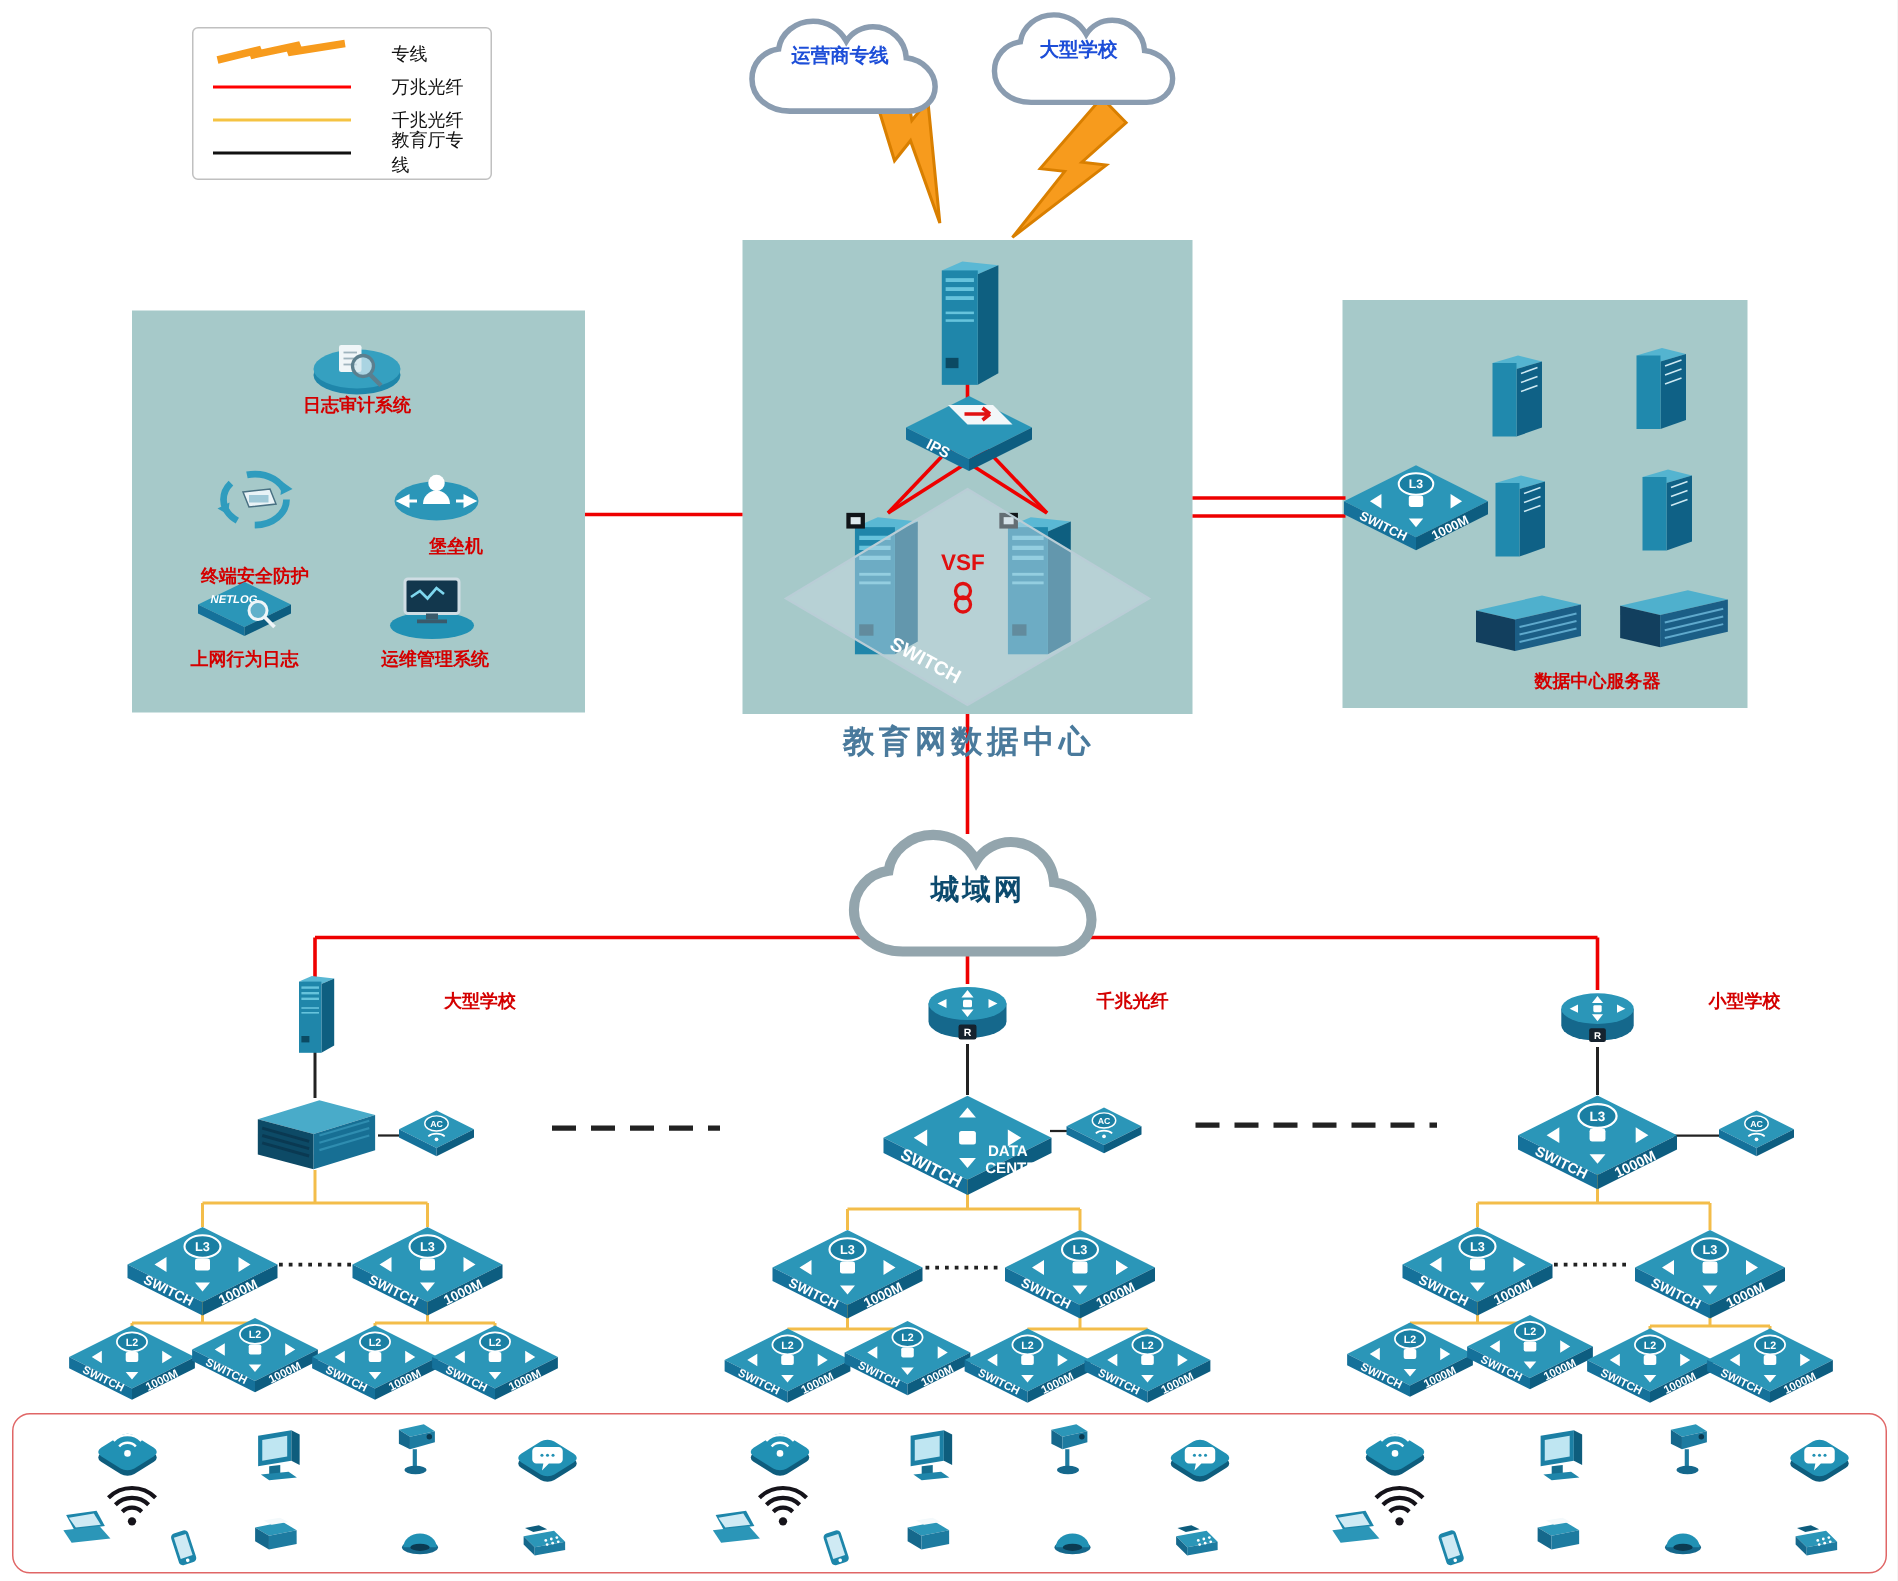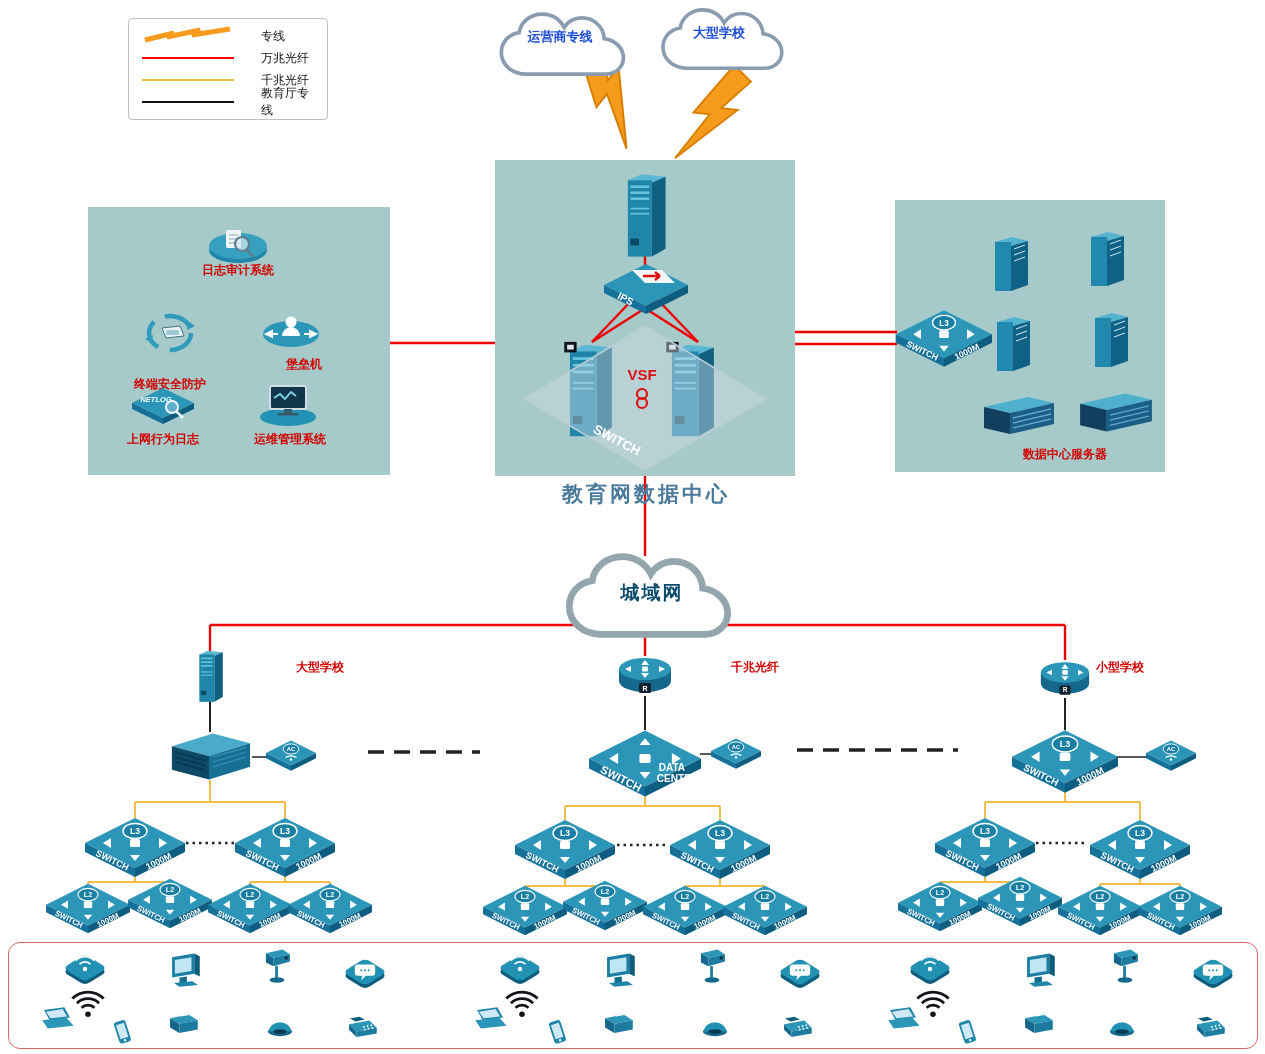--- a/index.html
+++ b/index.html
@@ -421,21 +421,21 @@
   <svg class="dev" style="left:980px;top:394px" width="78" height="44" viewBox="0 0 78 44">
       <use href="#sym-rack"></use>
     </svg>
   <svg class="dev" style="left:1076px;top:390px" width="80" height="46" viewBox="0 0 78 44">
       <use href="#sym-rack"></use>
     </svg>
   <div class="rlabel" style="left:1065px;top:446px">数据中心服务器</div>
 
   <div class="rlabel school-label" style="left:320px;top:659px">大型学校</div>
   <div class="rlabel school-label" style="left:755px;top:659px">千兆光纤</div>
-  <div class="rlabel school-label" style="left:1120px;top:659px">小型学校</div>
+  <div class="rlabel school-label" style="left:1163px;top:659px">小型学校</div>
 
   <svg class="dev" style="left:186px;top:648px" width="48" height="56" viewBox="0 0 60 105">
       <use href="#sym-server"></use>
     </svg>
   <svg class="dev" style="left:166px;top:730px" width="88" height="52" viewBox="0 0 90 52">
       <use href="#sym-chassis"></use>
     </svg>
   <svg class="dev" style="left:266px;top:740px" width="50" height="32" viewBox="0 0 64 40">
       <use href="#sym-sw-ac"></use>
     </svg>

